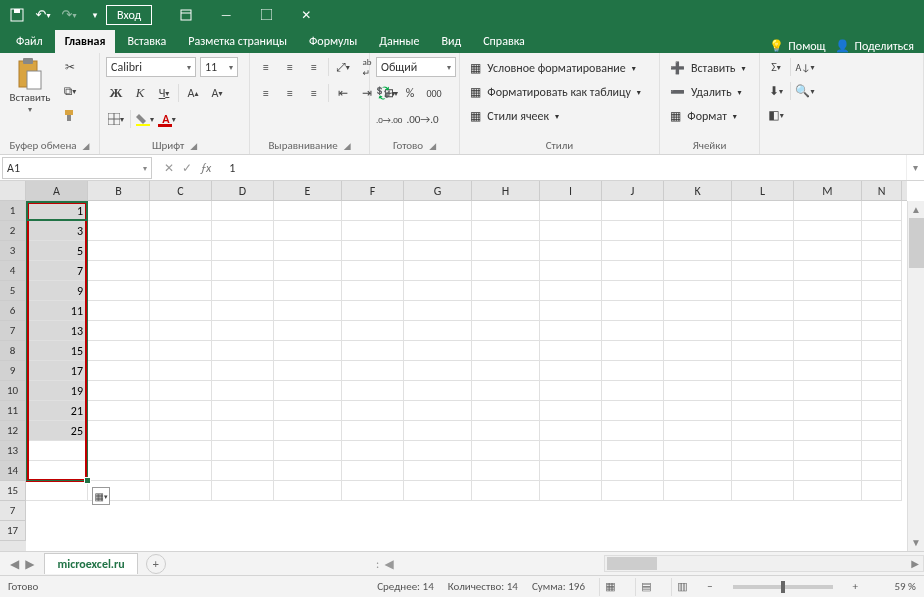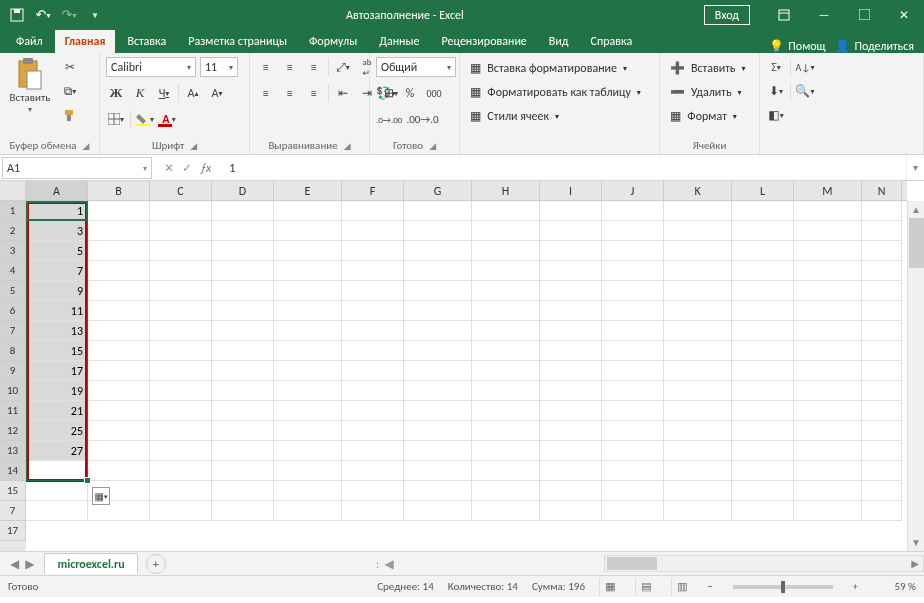--- a/index.html
+++ b/index.html
@@ -10,21 +10,21 @@
   .qat { display: flex; align-items: center; padding-left: 6px; gap: 4px; }
   .qat-btn { width: 22px; height: 22px; display: flex; align-items: center; justify-content: center; color: #fff; font-size: 13px; }
   .title { flex: 1; text-align: center; font-size: 12px; color: #fff; }
   .win-right { display: flex; align-items: center; gap: 0; }
   .login-btn { border: 1px solid #fff; padding: 2px 10px; margin-right: 14px; font-size: 12px; color:#fff; }
   .win-btn { width: 40px; height: 29px; display: flex; align-items: center; justify-content: center; color: #fff; font-size: 12px; }
 
   
   .tabs { height: 24px; background: #217346; display: flex; align-items: flex-end; padding-left: 6px; gap: 2px; font-size: 12px; }
   .tab { padding: 4px 10px 5px 10px; color: #fff; }
-  .tab.active { background: #f3f3f3; color: #c2410c; font-weight: 600; }
+  .tab.active { background: #f3f3f3; color: #000000; font-weight: 600; }
   .tabs-right { margin-left: auto; display:flex; align-items:center; gap:10px; padding-right:10px; color:#fff; }
   .tabs-right .item { display:flex; align-items:center; gap:4px; }
 
   
   .ribbon { height: 102px; background: #f3f3f3; border-bottom: 1px solid #d4d4d4; display: flex; }
   .group { border-right: 1px solid #e0e0e0; padding: 4px 6px 2px 6px; display: flex; flex-direction: column; }
   .group-body { flex: 1; display: flex; align-items: flex-start; gap: 4px; }
   .group-label { text-align: center; font-size: 11px; color: #666; padding-top:2px; display:flex; justify-content:center; align-items:center; gap:6px;}
   .dlaunch { font-size:9px; color:#888; }
   .big-btn { display: flex; flex-direction: column; align-items: center; justify-content: center; width: 48px; }
@@ -95,21 +95,20 @@
     <span class="qat-btn">
         <svg width="14" height="14">
           <rect x="1" y="1" width="12" height="12" fill="none" stroke="#fff"></rect>
           <rect x="4" y="1" width="6" height="4" fill="#fff"></rect>
         </svg>
       </span>
     <span class="qat-btn">↶<span style="font-size:8px;">▾</span></span>
     <span class="qat-btn" style="opacity:.5;">↷<span style="font-size:8px;">▾</span></span>
     <span class="qat-btn" style="font-size:9px;">▾</span>
   </div>
-  <div class="title">Автозаполнение  -  Excel</div>
   <div class="win-right">
     <div class="login-btn">Вход</div>
     <div class="win-btn">
         <svg width="12" height="12">
           <rect x="1" y="1" width="10" height="10" fill="none" stroke="#fff"></rect>
           <line x1="1" y1="4" x2="11" y2="4" stroke="#fff"></line>
         </svg>
       </div>
     <div class="win-btn">—</div>
     <div class="win-btn">
@@ -121,21 +120,20 @@
   </div>
 </div>
 
 <div class="tabs">
   <div class="tab" style="color:#fff;">Файл</div>
   <div class="tab active">Главная</div>
   <div class="tab">Вставка</div>
   <div class="tab">Разметка страницы</div>
   <div class="tab">Формулы</div>
   <div class="tab">Данные</div>
-  <div class="tab">Рецензирование</div>
   <div class="tab">Вид</div>
   <div class="tab">Справка</div>
   <div class="tabs-right">
     <div class="item">
         <span>💡</span>
         <span>Помощ</span>
       </div>
     <div class="item">
         <span>👤</span>
         <span>Поделиться</span>
@@ -273,34 +271,37 @@
     <div class="group-label">
         <span>Готово</span>
         <span class="dlaunch">◢</span>
       </div>
   </div>
 
   <div class="group" style="width:200px;">
     <div class="group-body" style="flex-direction:column;gap:2px;">
       <div class="wide-item">
           <span>▦</span>
-          <span>Вставка форматирование</span>
+          <span>Условное форматирование</span>
           <span style="font-size:8px;">▾</span>
         </div>
       <div class="wide-item">
           <span>▦</span>
           <span>Форматировать как таблицу</span>
           <span style="font-size:8px;">▾</span>
         </div>
       <div class="wide-item">
           <span>▦</span>
           <span>Стили ячеек</span>
           <span style="font-size:8px;">▾</span>
         </div>
     </div>
+    <div class="group-label">
+        <span>Стили</span>
+      </div>
   </div>
 
   <div class="group" style="width:100px;">
     <div class="group-body" style="flex-direction:column;gap:2px;">
       <div class="wide-item">
           <span>➕</span>
           <span>Вставить</span>
           <span style="font-size:8px;">▾</span>
         </div>
       <div class="wide-item">
@@ -579,36 +580,20 @@
           <div class="cell" style="width: 68px;"></div>
           <div class="cell" style="width: 68px;"></div>
           <div class="cell" style="width: 62px;"></div>
           <div class="cell" style="width: 62px;"></div>
           <div class="cell" style="width: 68px;"></div>
           <div class="cell" style="width: 62px;"></div>
           <div class="cell" style="width: 68px;"></div>
           <div class="cell" style="width: 40px;"></div>
         </div>
         <div class="row-cells">
-          <div class="cell colA" style="width: 62px;">27</div>
-          <div class="cell" style="width: 62px;"></div>
-          <div class="cell" style="width: 62px;"></div>
-          <div class="cell" style="width: 62px;"></div>
-          <div class="cell" style="width: 68px;"></div>
-          <div class="cell" style="width: 62px;"></div>
-          <div class="cell" style="width: 68px;"></div>
-          <div class="cell" style="width: 68px;"></div>
-          <div class="cell" style="width: 62px;"></div>
-          <div class="cell" style="width: 62px;"></div>
-          <div class="cell" style="width: 68px;"></div>
-          <div class="cell" style="width: 62px;"></div>
-          <div class="cell" style="width: 68px;"></div>
-          <div class="cell" style="width: 40px;"></div>
-        </div>
-        <div class="row-cells">
           <div class="cell" style="width: 62px;"></div>
           <div class="cell" style="width: 62px;"></div>
           <div class="cell" style="width: 62px;"></div>
           <div class="cell" style="width: 62px;"></div>
           <div class="cell" style="width: 68px;"></div>
           <div class="cell" style="width: 62px;"></div>
           <div class="cell" style="width: 68px;"></div>
           <div class="cell" style="width: 68px;"></div>
           <div class="cell" style="width: 62px;"></div>
           <div class="cell" style="width: 62px;"></div>

